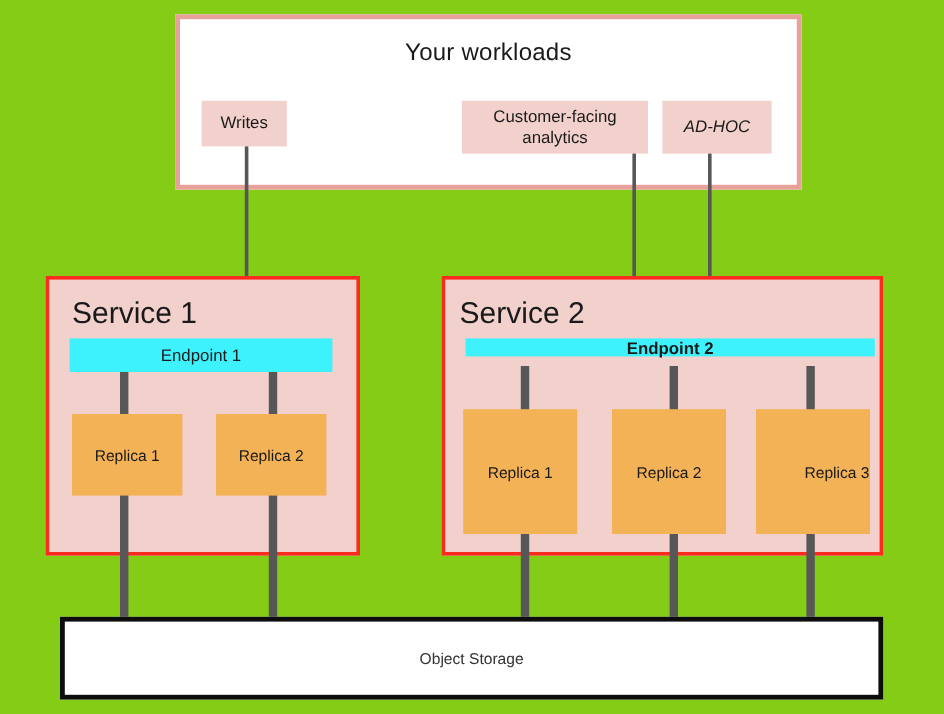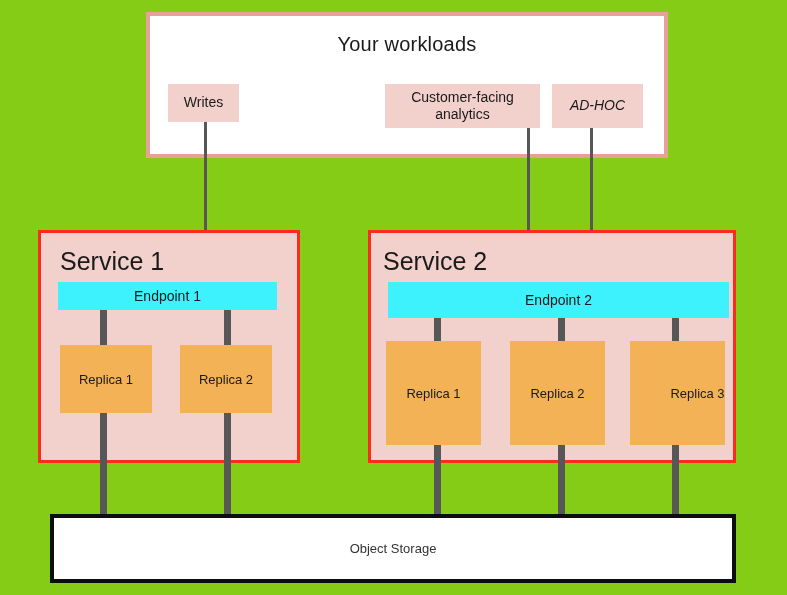--- a/index.html
+++ b/index.html
@@ -168,21 +168,21 @@
   <div class="service-label" style="left:383px; top:247px;">Service 2</div>
 
   <div class="connector" style="left:434px; top:305px; height:45px;"></div>
   <div class="connector" style="left:558px; top:305px; height:45px;"></div>
   <div class="connector" style="left:672px; top:305px; height:45px;"></div>
 
   <div class="connector" style="left:434px; top:437px; height:82px;"></div>
   <div class="connector" style="left:558px; top:437px; height:82px;"></div>
   <div class="connector" style="left:672px; top:437px; height:82px;"></div>
 
-  <div class="box endpoint center-text" style="left:388px; top:282px; width:341px; height:36px;">Endpoint 2</div>
+  <div class="box endpoint center-text" style="left:388px; top:282px; width:341px; height:15px;font-weight:bold;">Endpoint 2</div>
 
   <div class="box replica center-text" style="left:386px; top:341px; width:95px; height:104px;">Replica 1</div>
   <div class="box replica center-text" style="left:510px; top:341px; width:95px; height:104px;">Replica 2</div>
   <div class="box replica center-text" style="left:630px; top:341px; width:95px; height:104px;padding-left:40px;">Replica 3</div>
 
   <div class="box object-storage center-text">Object Storage</div>
 
 </div>
 
 </body></html>

